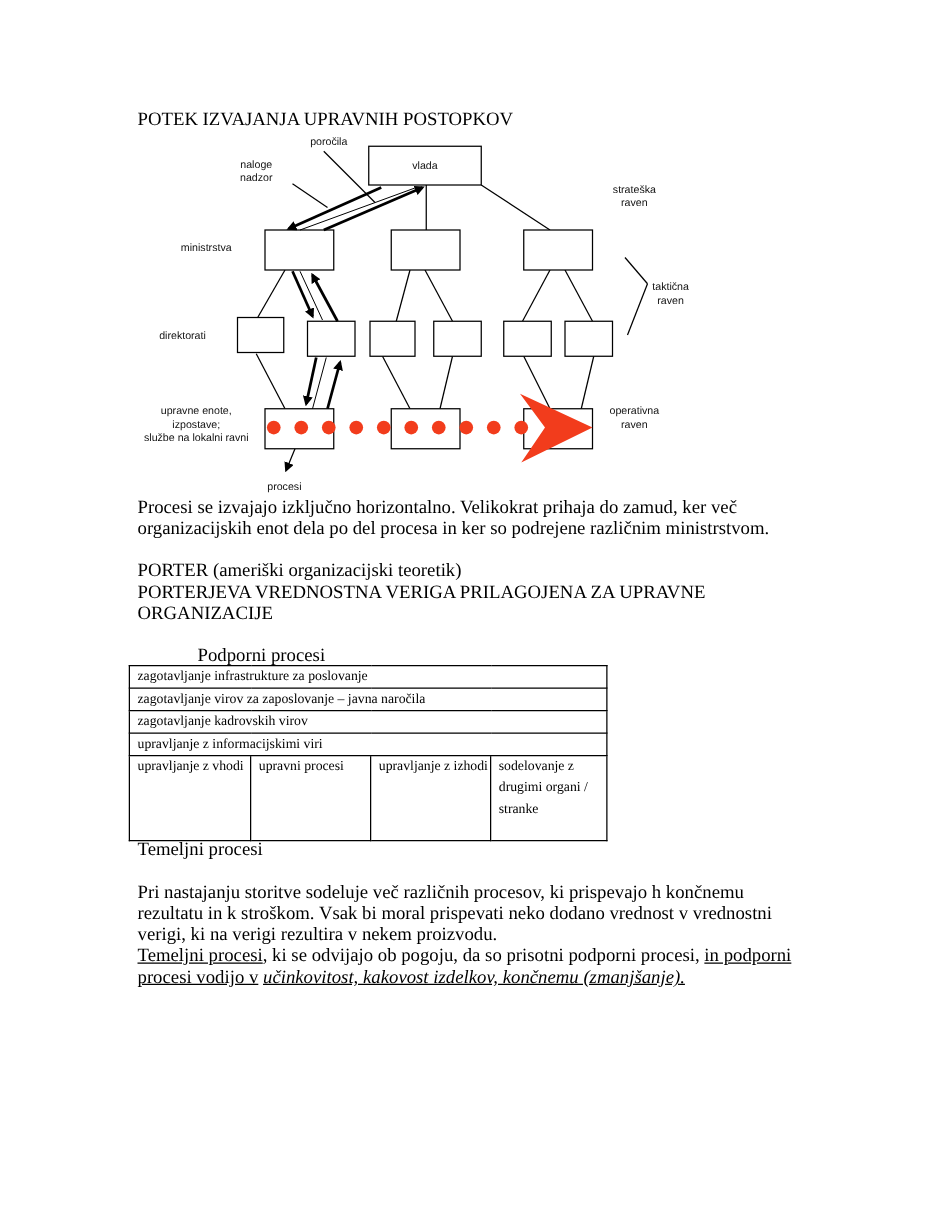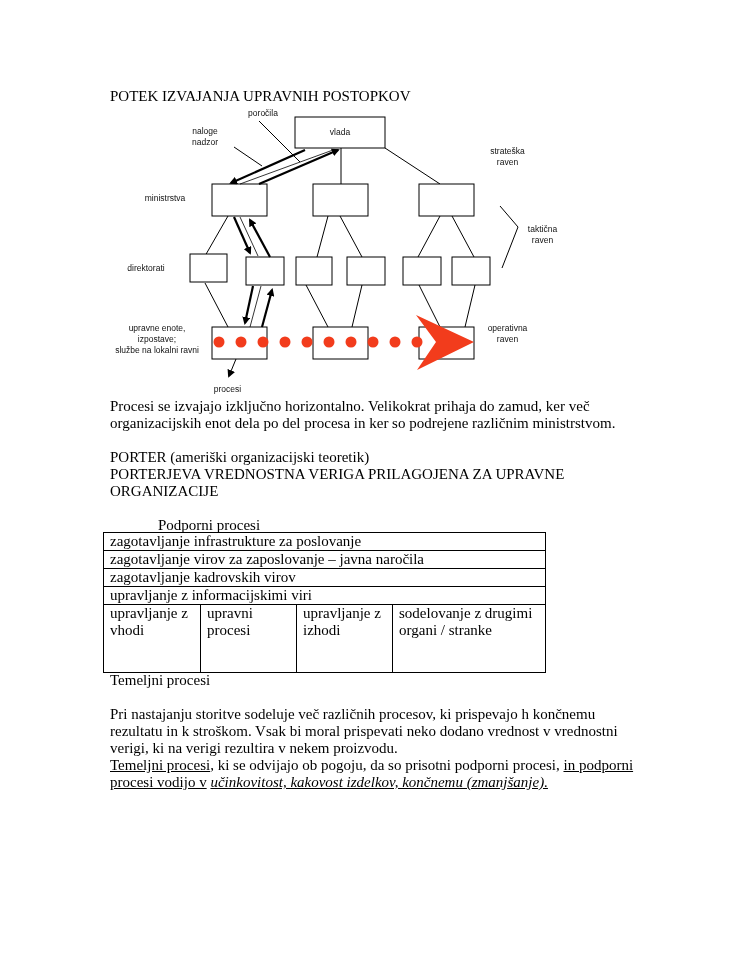--- a/index.html
+++ b/index.html
@@ -5,22 +5,22 @@
   html, body { margin: 0; padding: 0; background: #ffffff; }
   body { width: 750px; height: 971px; position: relative; overflow: hidden;
          font-family: "Liberation Serif", serif; color: #000; }
   .serif { font-family: "Liberation Serif", serif; font-size: 15px; line-height: 17px; }
   .sans { font-family: "Liberation Sans", sans-serif; font-size: 8.5px; color: #111; }
   .abs { position: absolute; }
   #title { left: 110px; top: 88px; font-size: 15px; }
   #diagram { position: absolute; left: 0; top: 0; }
   .lbl { position: absolute; text-align: center; line-height: 11px; }
   .para { position: absolute; left: 110px; width: 540px; }
-  table.vv { position: absolute; left: 103px; top: 532px; width: 443px; border-collapse: collapse;
-             font-family: "Liberation Serif", serif; font-size: 15px; line-height: 17px; padding-left: 24px; }
+  table.vv { position: absolute; left: 103px; top: 532px; width: 383px; border-collapse: collapse;
+             font-family: "Liberation Serif", serif; font-size: 11px; line-height: 17px; padding-left: 24px; }
   table.vv td { border: 1px solid #000; padding: 0 0 0 6px; vertical-align: top; }
   .u { text-decoration: underline; }
   .i { font-style: italic; }
 </style>
 </head>
 <body>
 
 <div id="title" class="abs serif">POTEK IZVAJANJA UPRAVNIH POSTOPKOV</div>
 
 <svg id="diagram" width="750" height="400">
@@ -102,21 +102,21 @@
 <div class="lbl sans" style="left:180px;top:126px;width:50px;">
   <div>naloge</div>
   <div>nadzor</div>
 </div>
 <div class="lbl sans" style="left:295px;top:127px;width:90px;">vlada</div>
 <div class="lbl sans" style="left:480px;top:126px;width:55px;margin-top:20px;">
   <div>strateška</div>
   <div>raven</div>
 </div>
 <div class="lbl sans" style="left:135px;top:193px;width:60px;">ministrstva</div>
-<div class="lbl sans" style="left:515px;top:224px;width:55px;">
+<div class="lbl sans" style="left:489px;top:224px;width:55px;padding-left:20px;">
   <div>taktična</div>
   <div>raven</div>
 </div>
 <div class="lbl sans" style="left:116px;top:263px;width:60px;text-align:center;">direktorati</div>
 <div class="lbl sans" style="left:104px;top:323px;width:106px;">
   <div>upravne enote,</div>
   <div>izpostave;</div>
   <div>službe na lokalni ravni</div>
 </div>
 <div class="lbl sans" style="left:480px;top:323px;width:55px;">

